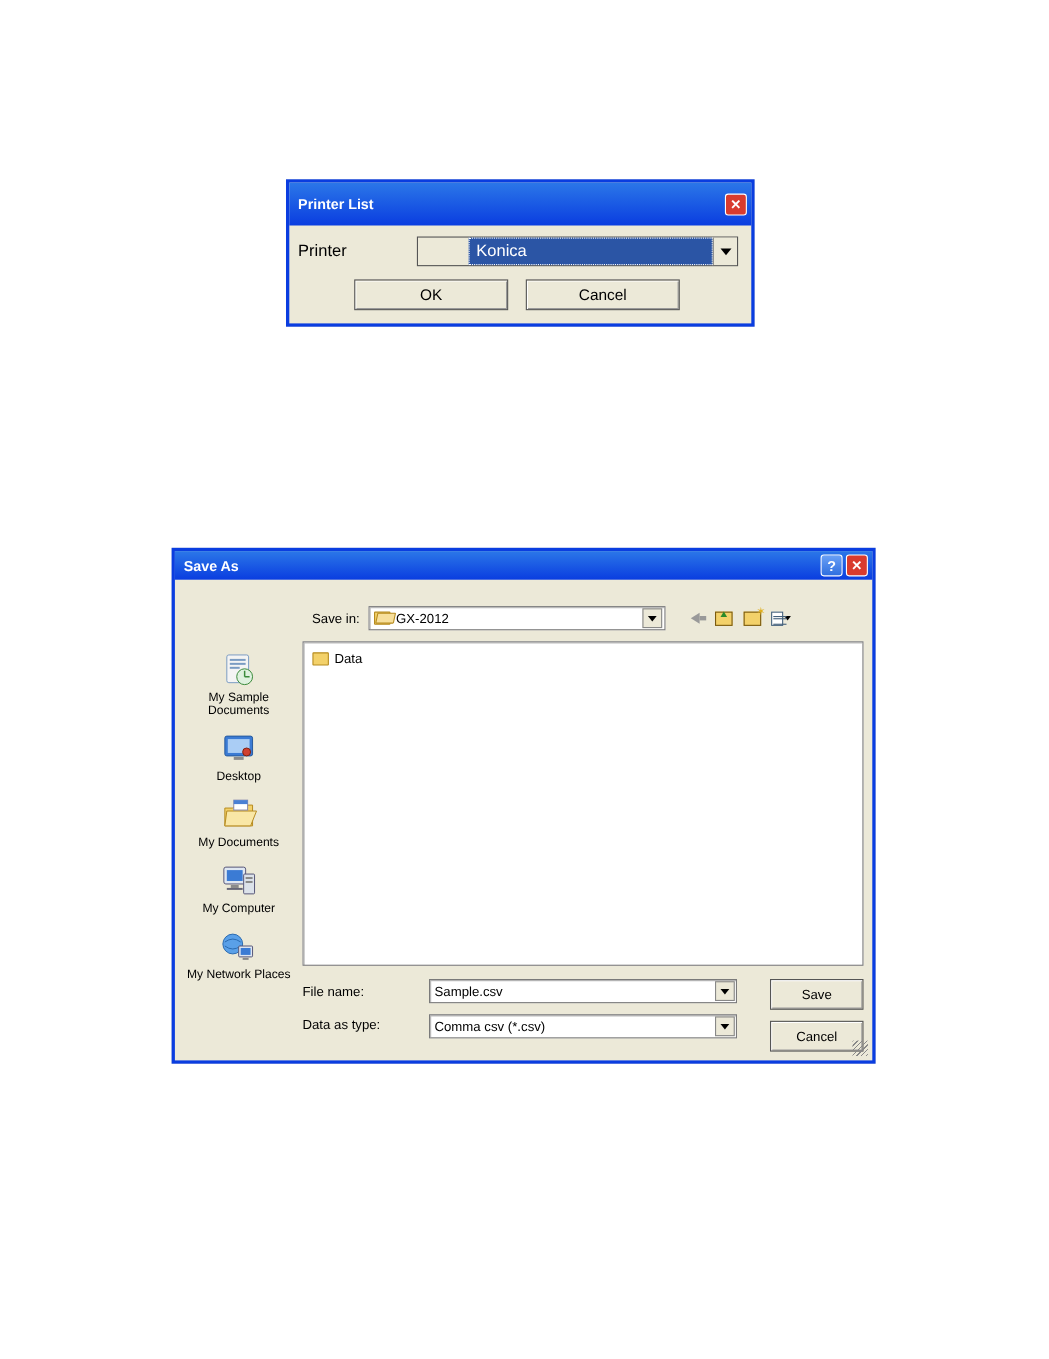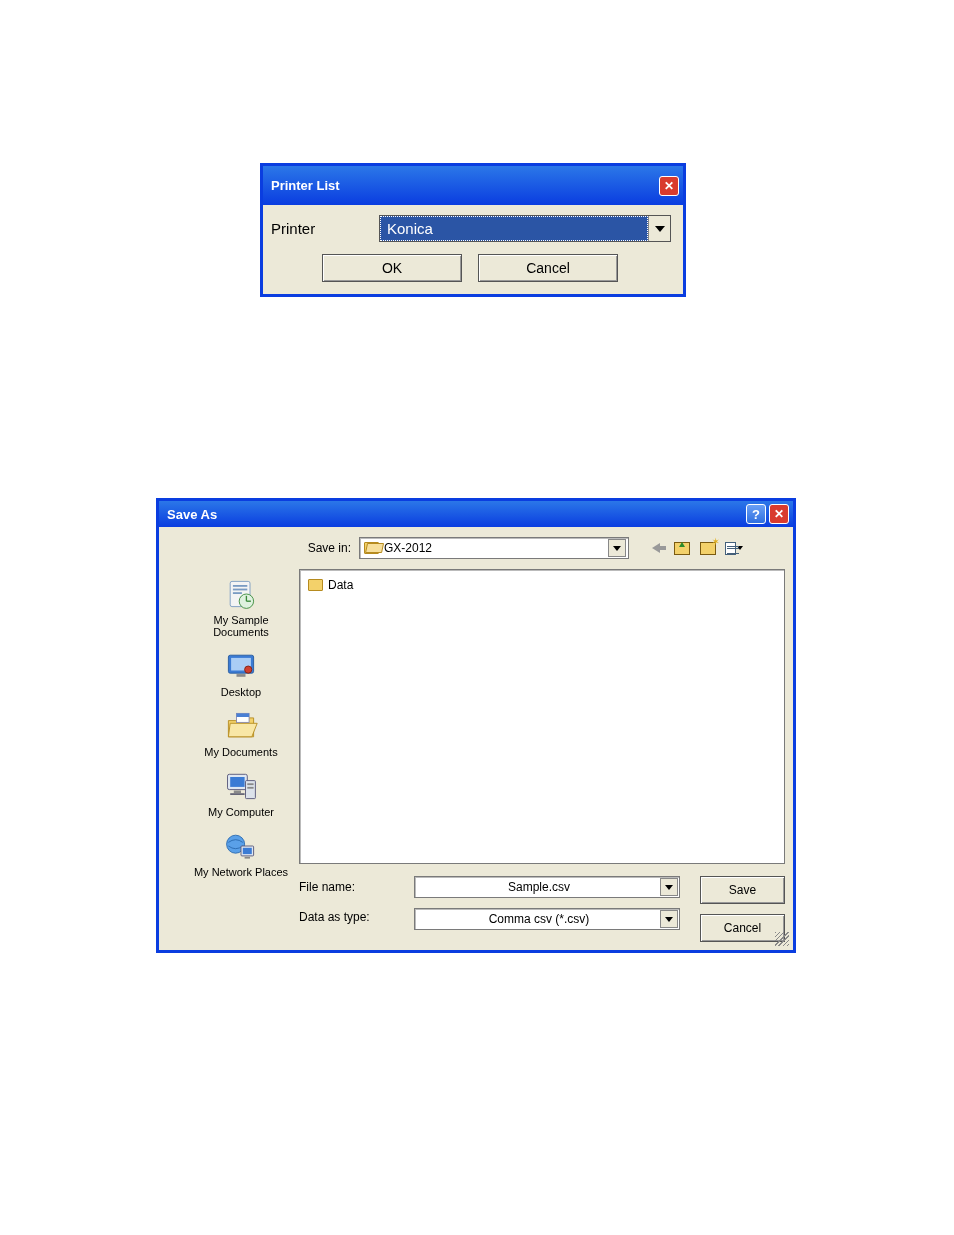--- a/index.html
+++ b/index.html
@@ -55,20 +55,21 @@
   }
   .printer-label {
     font-size: 15px;
     width: 90px;
     padding-left: 2px;
   }
   .printer-combo {
     flex: 1;
     display: flex;
     border: 1px solid #555;
+    padding-left: 46px;
   }
   .printer-combo-val {
     flex: 1;
     background: #2b55a5;
     color: #fff;
     padding: 3px 6px;
     font-size: 15px;
     border: 1px dotted #fff;
   }
   .printer-combo-btn {
@@ -126,22 +127,21 @@
     border: 1px solid #fff;
     border-radius: 3px;
     display: flex; align-items: center; justify-content: center;
     color: #fff; font-weight: bold; font-size: 13px;
     margin-right: 3px;
     cursor: pointer;
   }
   .saveas-body {
     display: flex;
     flex-direction: column;
-    padding: 10px 8px 8px 8px;
-    margin-left: 24px;
+    padding: 24px 8px 8px 8px;
   }
   .savein-row {
     display: flex;
     align-items: center;
     gap: 8px;
     margin-left: 100px;
     margin-bottom: 10px;
   }
   .savein-label { width: 60px; text-align: right; }
   .savein-combo {
@@ -302,21 +302,21 @@
   .sa-inputs { flex:1; display:flex; flex-direction:column; gap:10px; }
   .sa-combo {
     height: 22px;
     background:#fff;
     border:1px solid #7a7a7a;
     box-shadow: inset 1px 1px 0 #bbb;
     display:flex; align-items:center;
     padding-left:4px;
     max-width:280px;
   }
-  .sa-combo-text { flex:1; font-size:12px;text-align:center; }
+  .sa-combo-text { flex:1; font-size:12px; }
   .sa-combo-btn {
     width:18px; height:18px;
     margin:1px;
     background:#ece9d8;
     border:1px solid #888;
     display:flex; align-items:center; justify-content:center;
   }
   .sa-btns {
     display:flex; flex-direction:column; gap:10px; width:85px;
   }

